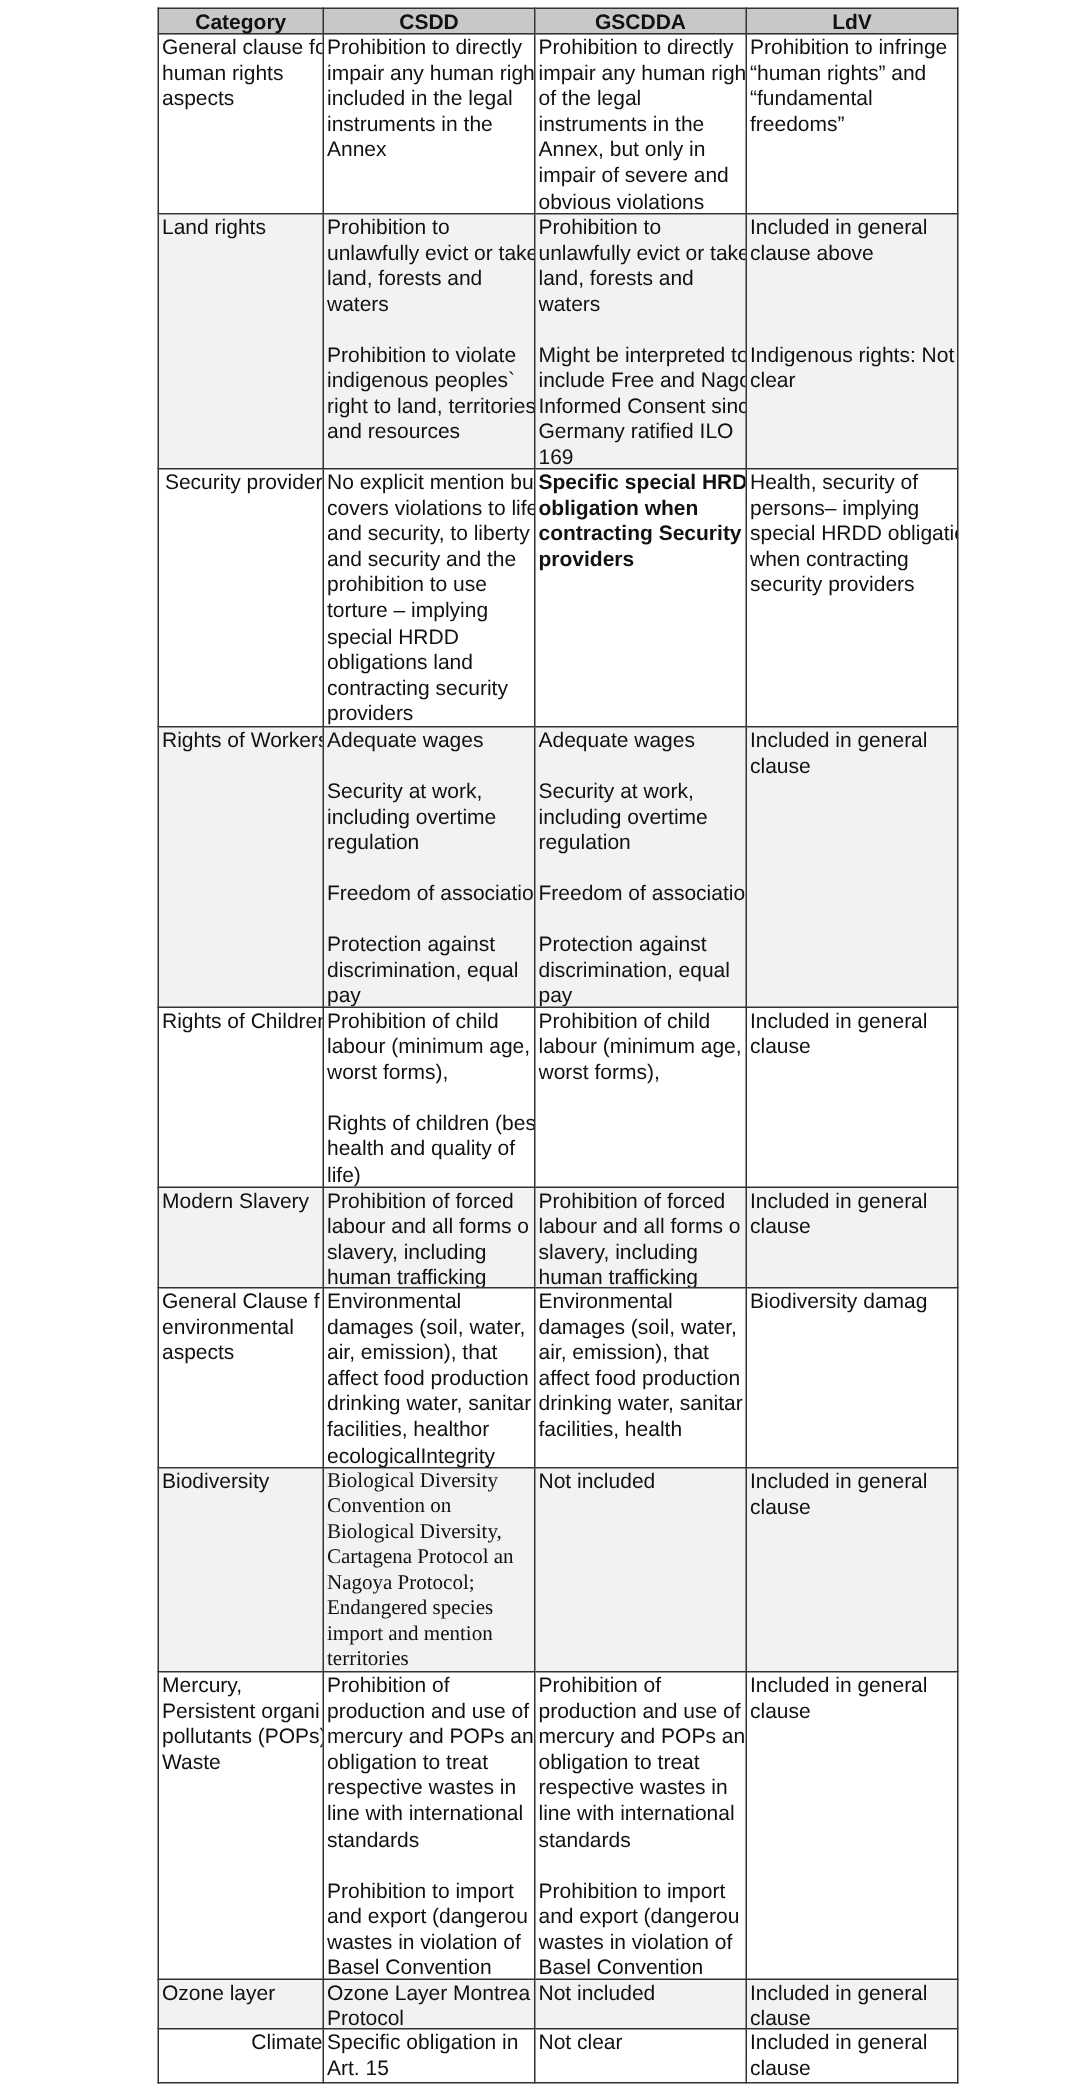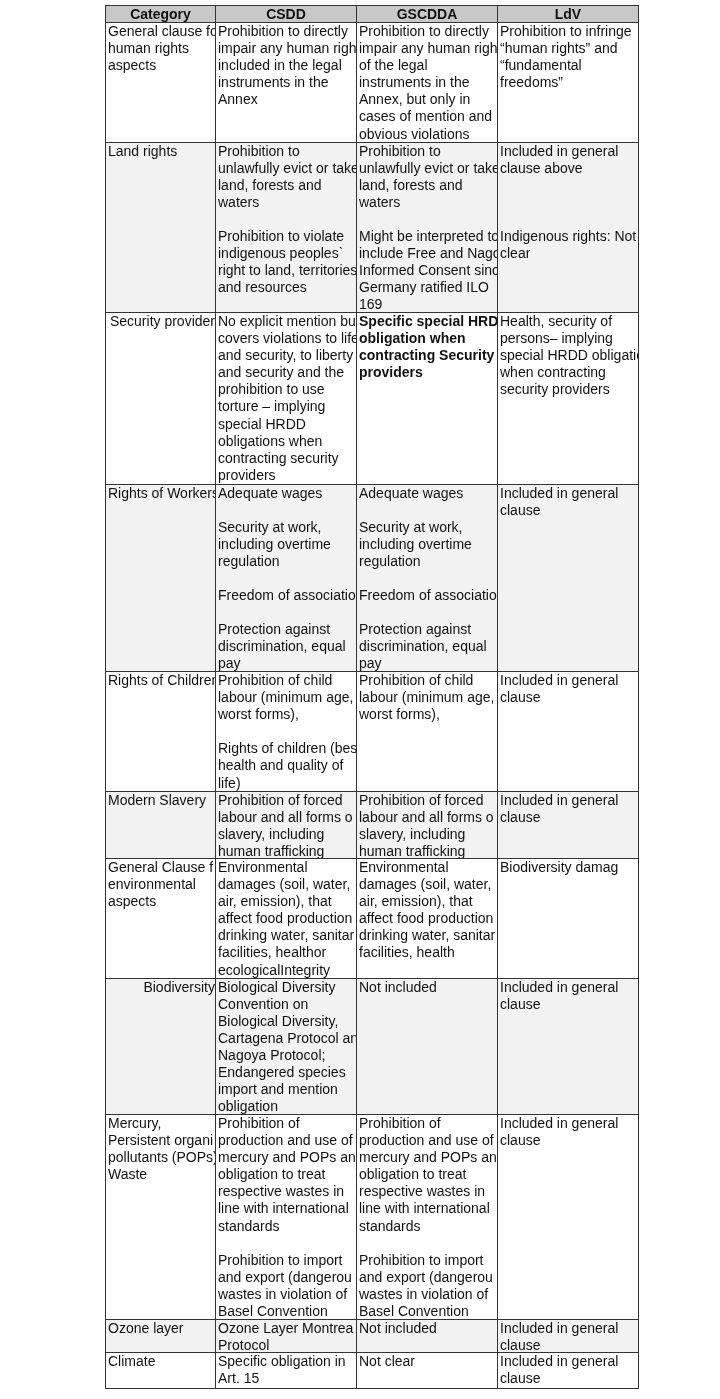--- a/index.html
+++ b/index.html
@@ -63,21 +63,21 @@
             <span class="line">Annex</span>
           </div>
         </td>
         <td style="height: 118.5px;">
           <div class="cell" style="max-height: 118.5px;">
             <span class="line">Prohibition to directly</span>
             <span class="line">impair any human righ</span>
             <span class="line">of the legal</span>
             <span class="line">instruments in the</span>
             <span class="line">Annex, but only in</span>
-            <span class="line">cases of mention and</span>
+            <span class="line">impair of severe and</span>
             <span class="line">obvious violations</span>
           </div>
         </td>
         <td style="height: 118.5px;">
           <div class="cell" style="max-height: 118.5px;">
             <span class="line">Prohibition to infringe</span>
             <span class="line">“human rights” and</span>
             <span class="line">“fundamental</span>
             <span class="line">freedoms”</span>
           </div>
@@ -136,21 +136,21 @@
         </td>
         <td style="height: 170.5px;">
           <div class="cell" style="max-height: 170.5px;">
             <span class="line">No explicit mention bu</span>
             <span class="line">covers violations to life</span>
             <span class="line">and security, to liberty</span>
             <span class="line">and security and the</span>
             <span class="line">prohibition to use</span>
             <span class="line">torture – implying</span>
             <span class="line">special HRDD</span>
-            <span class="line">obligations when</span>
+            <span class="line">obligations land</span>
             <span class="line">contracting security</span>
             <span class="line">providers</span>
           </div>
         </td>
         <td style="height: 170.5px;">
           <div class="cell" style="max-height: 170.5px; font-weight: bold;">
             <span class="line">Specific special HRDD</span>
             <span class="line">obligation when</span>
             <span class="line">contracting Security</span>
             <span class="line">providers</span>
@@ -298,35 +298,35 @@
             <span class="line">facilities, health</span>
           </div>
         </td>
         <td style="height: 118.5px;">
           <div class="cell" style="max-height: 118.5px;">
             <span class="line">Biodiversity damag</span>
           </div>
         </td>
       </tr>
       <tr class="alt">
-        <td style="height: 135.5px; text-align: right;">
+        <td style="height: 135.5px;">
           <div class="cell" style="max-height: 135.5px;">
             <span class="line">Biodiversity</span>
           </div>
         </td>
-        <td style="height: 135.5px;">
+        <td style="height: 135.5px; font-family: Liberation Serif, serif;">
           <div class="cell" style="max-height: 135.5px;">
             <span class="line">Biological Diversity</span>
             <span class="line">Convention on</span>
             <span class="line">Biological Diversity,</span>
             <span class="line">Cartagena Protocol an</span>
             <span class="line">Nagoya Protocol;</span>
             <span class="line">Endangered species</span>
             <span class="line">import and mention</span>
-            <span class="line">obligation</span>
+            <span class="line">territories</span>
           </div>
         </td>
         <td style="height: 135.5px;">
           <div class="cell" style="max-height: 135.5px;">
             <span class="line">Not included</span>
           </div>
         </td>
         <td style="height: 135.5px;">
           <div class="cell" style="max-height: 135.5px;">
             <span class="line">Included in general</span>
@@ -400,21 +400,21 @@
           </div>
         </td>
         <td style="height: 32.5px;">
           <div class="cell" style="max-height: 32.5px;">
             <span class="line">Included in general</span>
             <span class="line">clause</span>
           </div>
         </td>
       </tr>
       <tr>
-        <td style="height: 34.5px;">
+        <td style="height: 34.5px; text-align: right;">
           <div class="cell" style="max-height: 34.5px;">
             <span class="line">Climate</span>
           </div>
         </td>
         <td style="height: 34.5px;">
           <div class="cell" style="max-height: 34.5px;">
             <span class="line">Specific obligation in</span>
             <span class="line">Art. 15</span>
           </div>
         </td>

